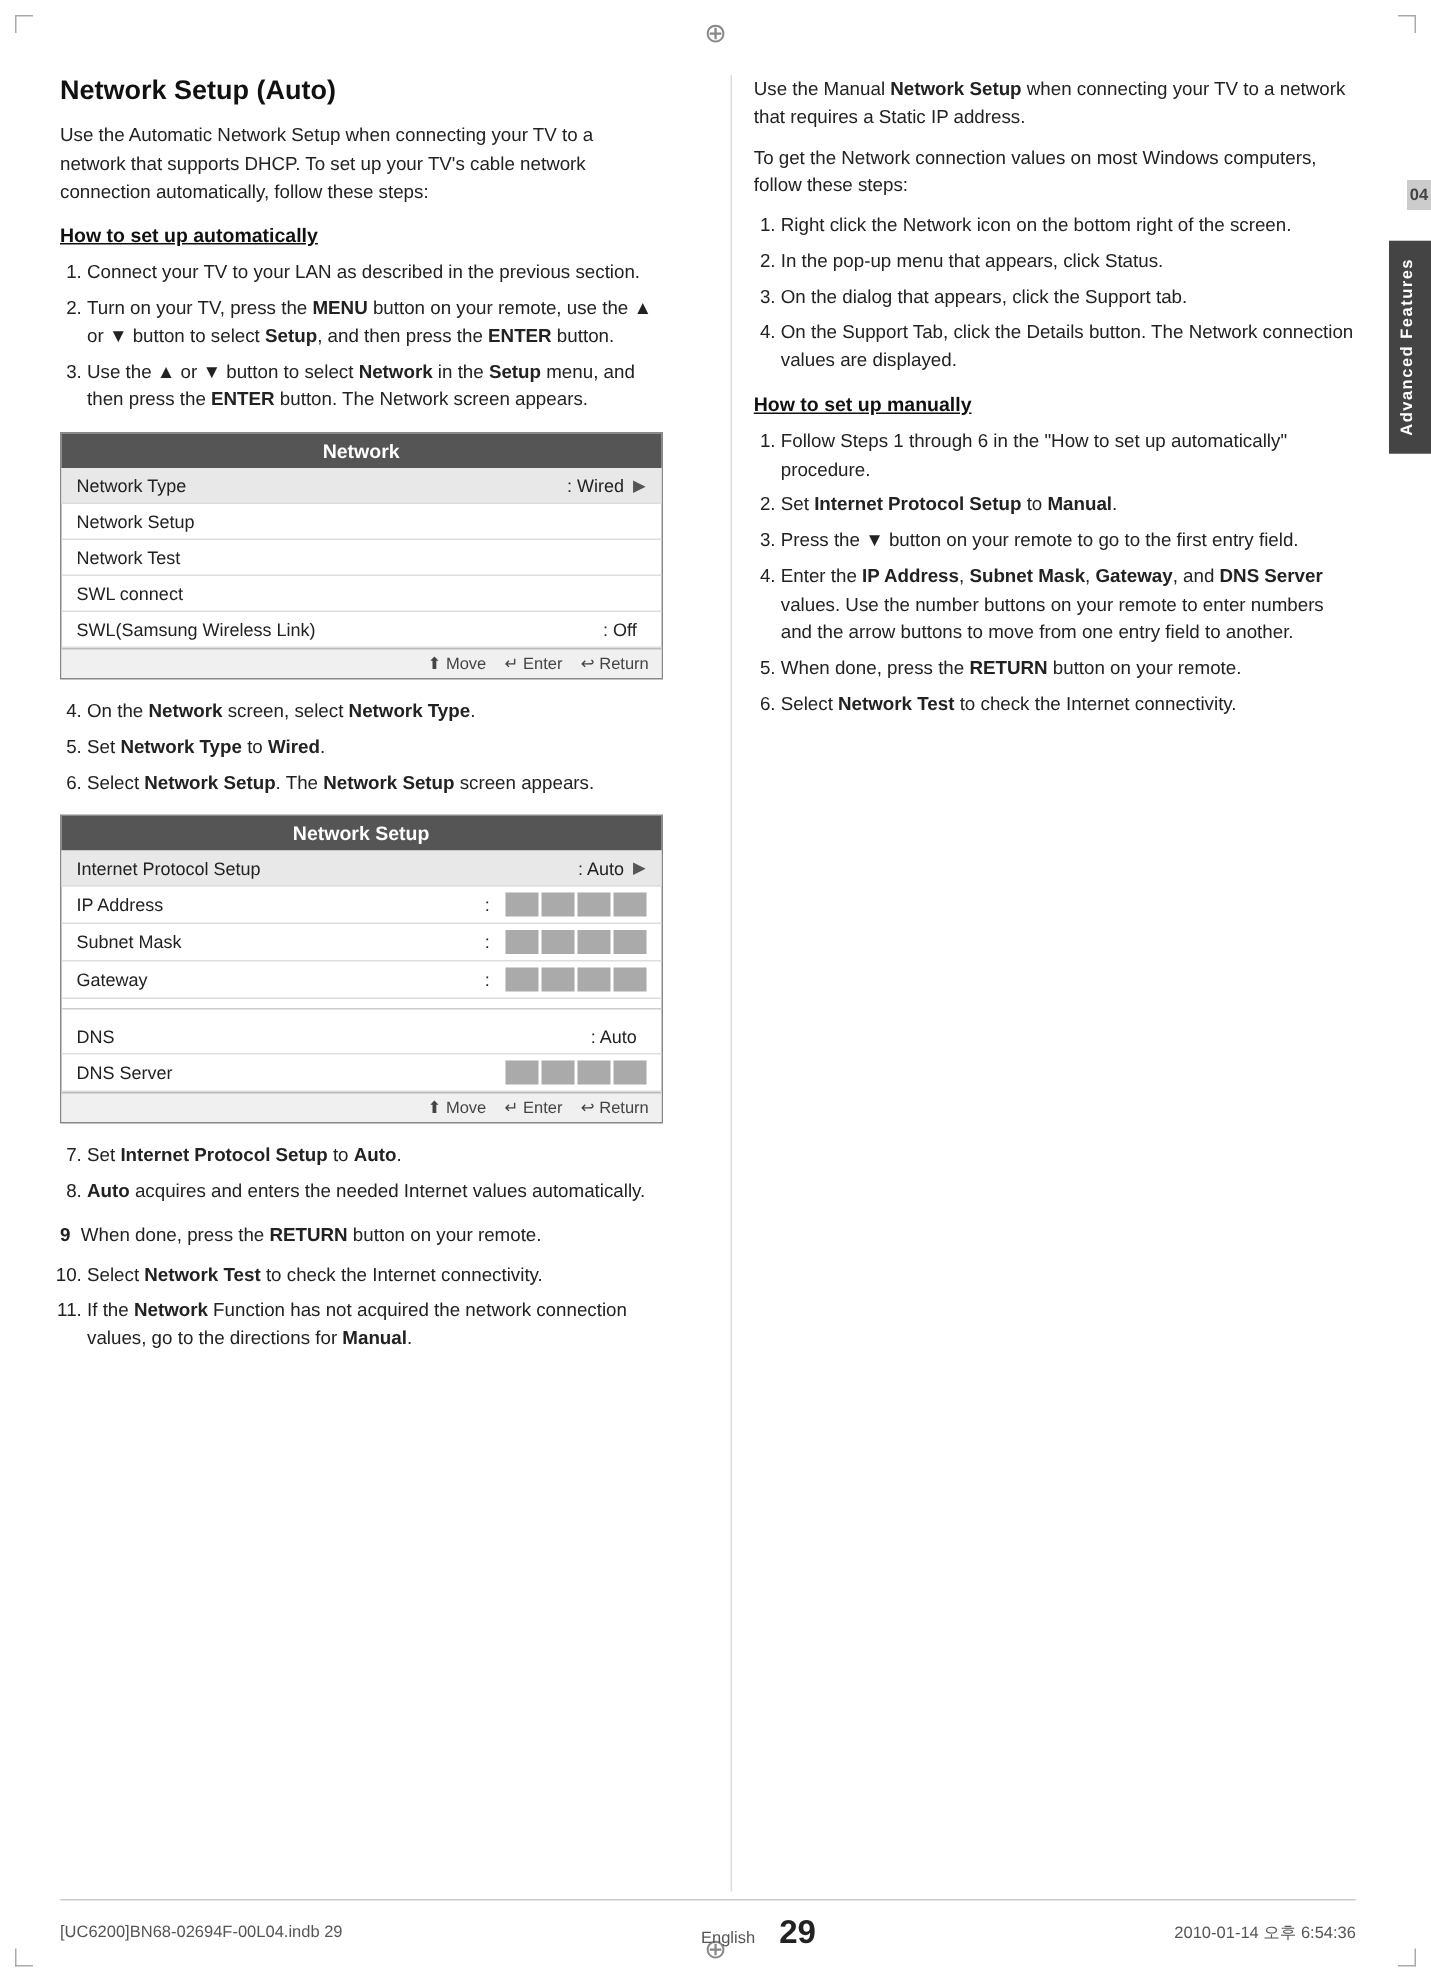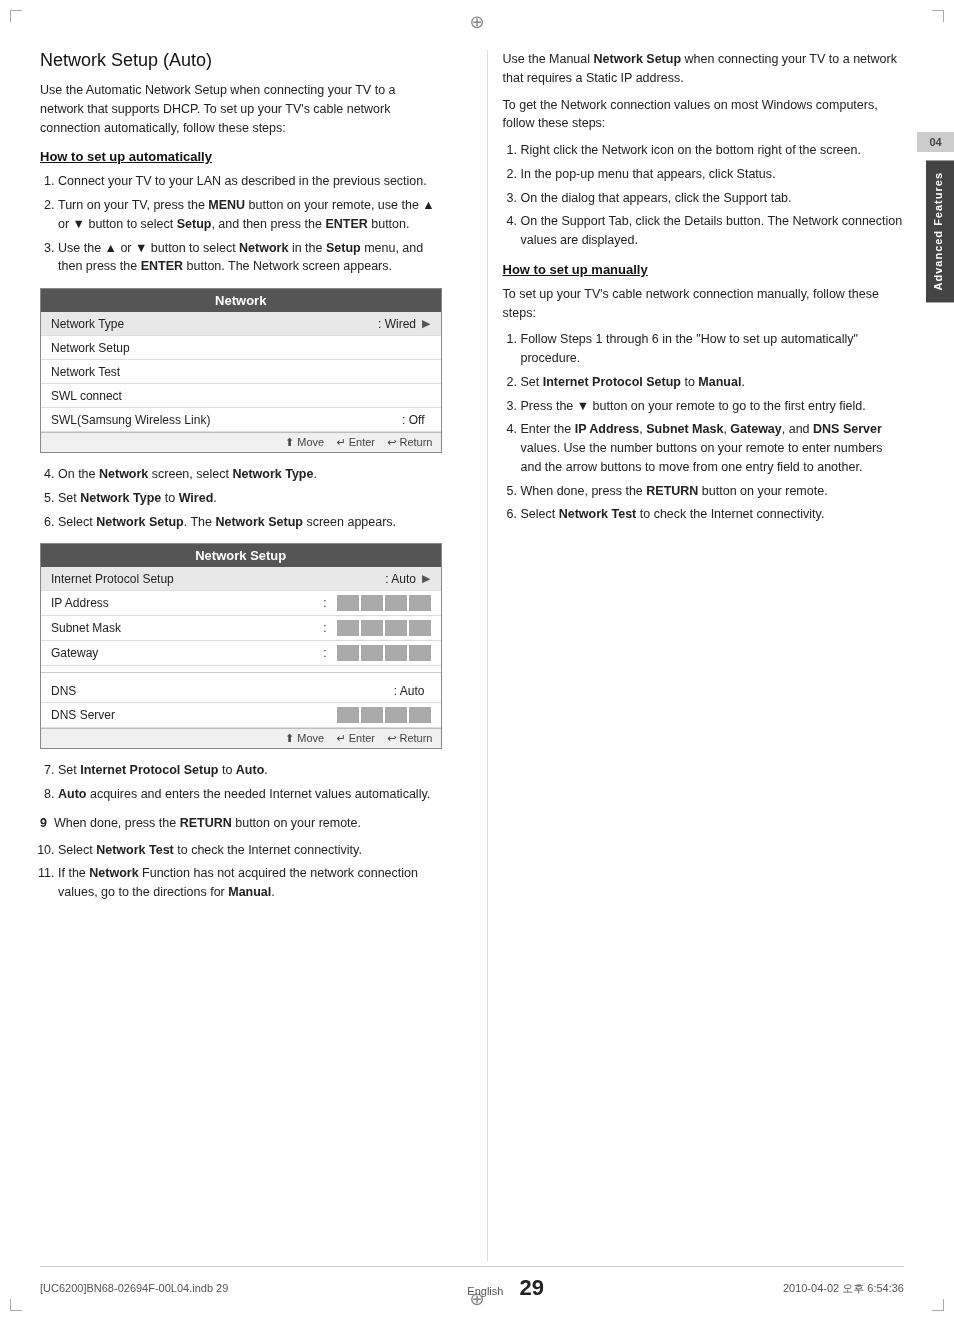--- a/index.html
+++ b/index.html
@@ -65,22 +65,22 @@
       font-weight: bold;
       writing-mode: vertical-rl;
       text-orientation: mixed;
       transform: rotate(180deg);
       padding: 12px 6px;
       letter-spacing: 1px;
     }
     .sidebar-number {
       position: absolute;
       right: 0;
-      top: 132px;
-      width: 37px;
+      top: 120px;
+      width: 16px;
       background: #ccc;
       color: #444;
       font-size: 11px;
       font-weight: bold;
       text-align: center;
       padding: 4px 0;
     }
 
     
     .content-area {
@@ -101,21 +101,21 @@
 
     
     .right-col {
       flex: 1;
       padding-left: 15px;
       border-left: 1px solid #ddd;
     }
 
     h2 {
       font-size: 18px;
-      font-weight: normal;
+      font-weight: bold;
       color: #111;
       margin-bottom: 10px;
     }
 
     p {
       font-size: 12.5px;
       line-height: 1.5;
       margin-bottom: 8px;
       color: #222;
     }
@@ -385,34 +385,33 @@
     <p>To get the Network connection values on most Windows computers, follow these steps:</p>
 
     <ol>
       <li>Right click the Network icon on the bottom right of the screen.</li>
       <li>In the pop-up menu that appears, click Status.</li>
       <li>On the dialog that appears, click the Support tab.</li>
       <li>On the Support Tab, click the Details button. The Network connection values are displayed.</li>
     </ol>
 
     <div class="section-heading">How to set up manually</div>
-    <p>To set up your TV's cable network connection manually, follow these steps:</p>
 
     <ol>
       <li>Follow Steps 1 through 6 in the "How to set up automatically" procedure.</li>
       <li>Set <b>Internet Protocol Setup</b> to <b>Manual</b>.</li>
       <li>Press the ▼ button on your remote to go to the first entry field.</li>
       <li>Enter the <b>IP Address</b>, <b>Subnet Mask</b>, <b>Gateway</b>, and <b>DNS Server</b> values. Use the number buttons on your remote to enter numbers and the arrow buttons to move from one entry field to another.</li>
       <li>When done, press the <b>RETURN</b> button on your remote.</li>
       <li>Select <b>Network Test</b> to check the Internet connectivity.</li>
     </ol>
   </div>
 
 </div>
 
 <div class="page-footer">
   <span>[UC6200]BN68-02694F-00L04.indb   29</span>
   <div class="page-number-area">
     <span>English</span>
     <span class="page-number-large">29</span>
   </div>
-  <span>2010-04-02   오후 6:54:36</span>
+  <span>2010-01-14   오후 6:54:36</span>
 </div>
 
 </body></html>

